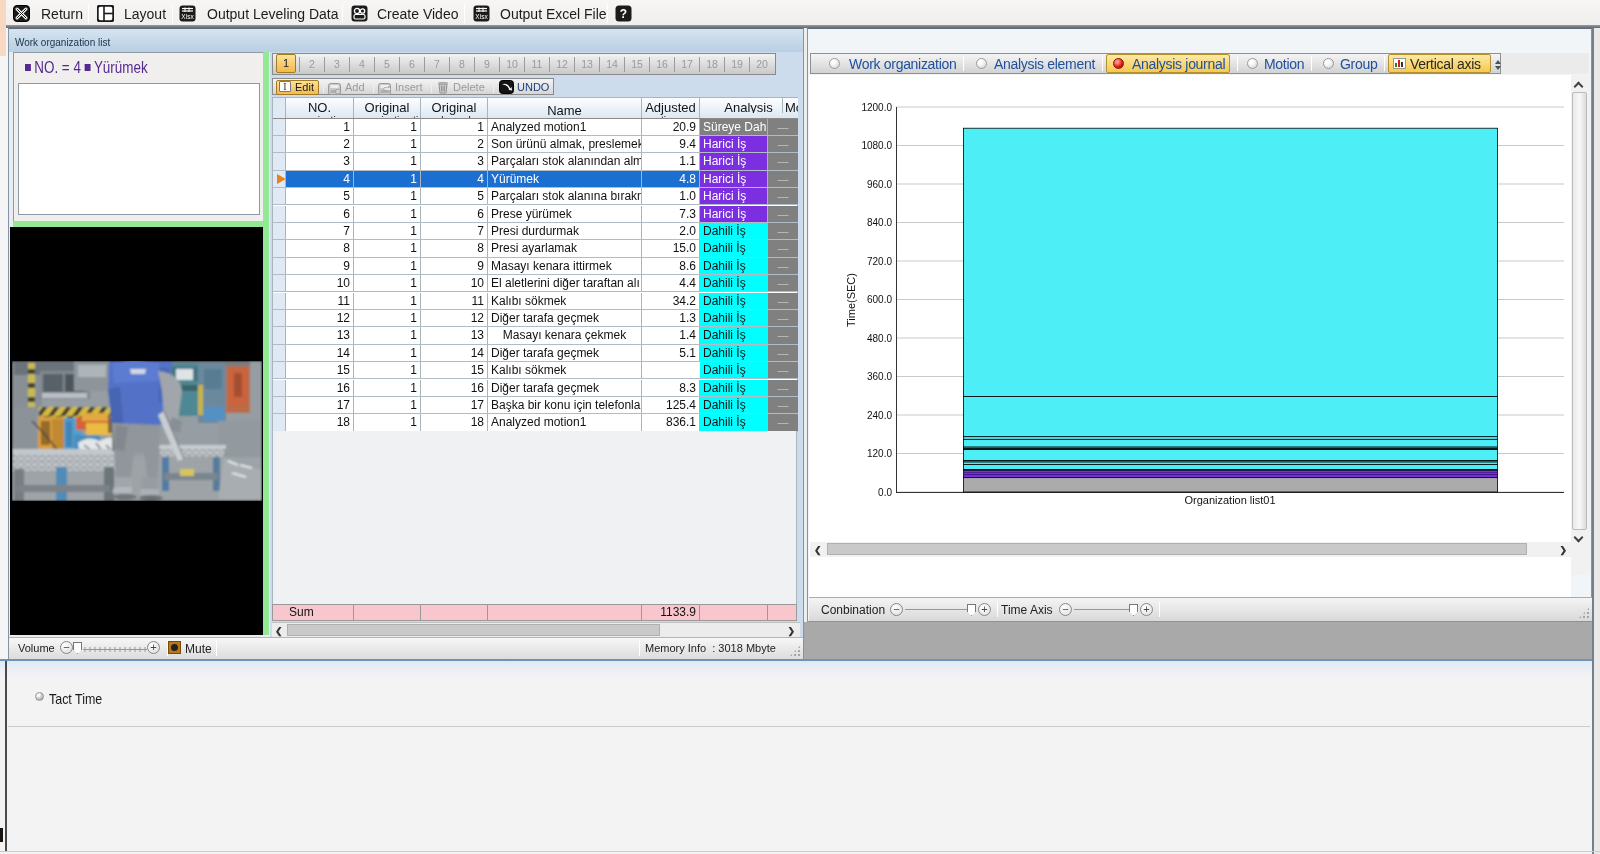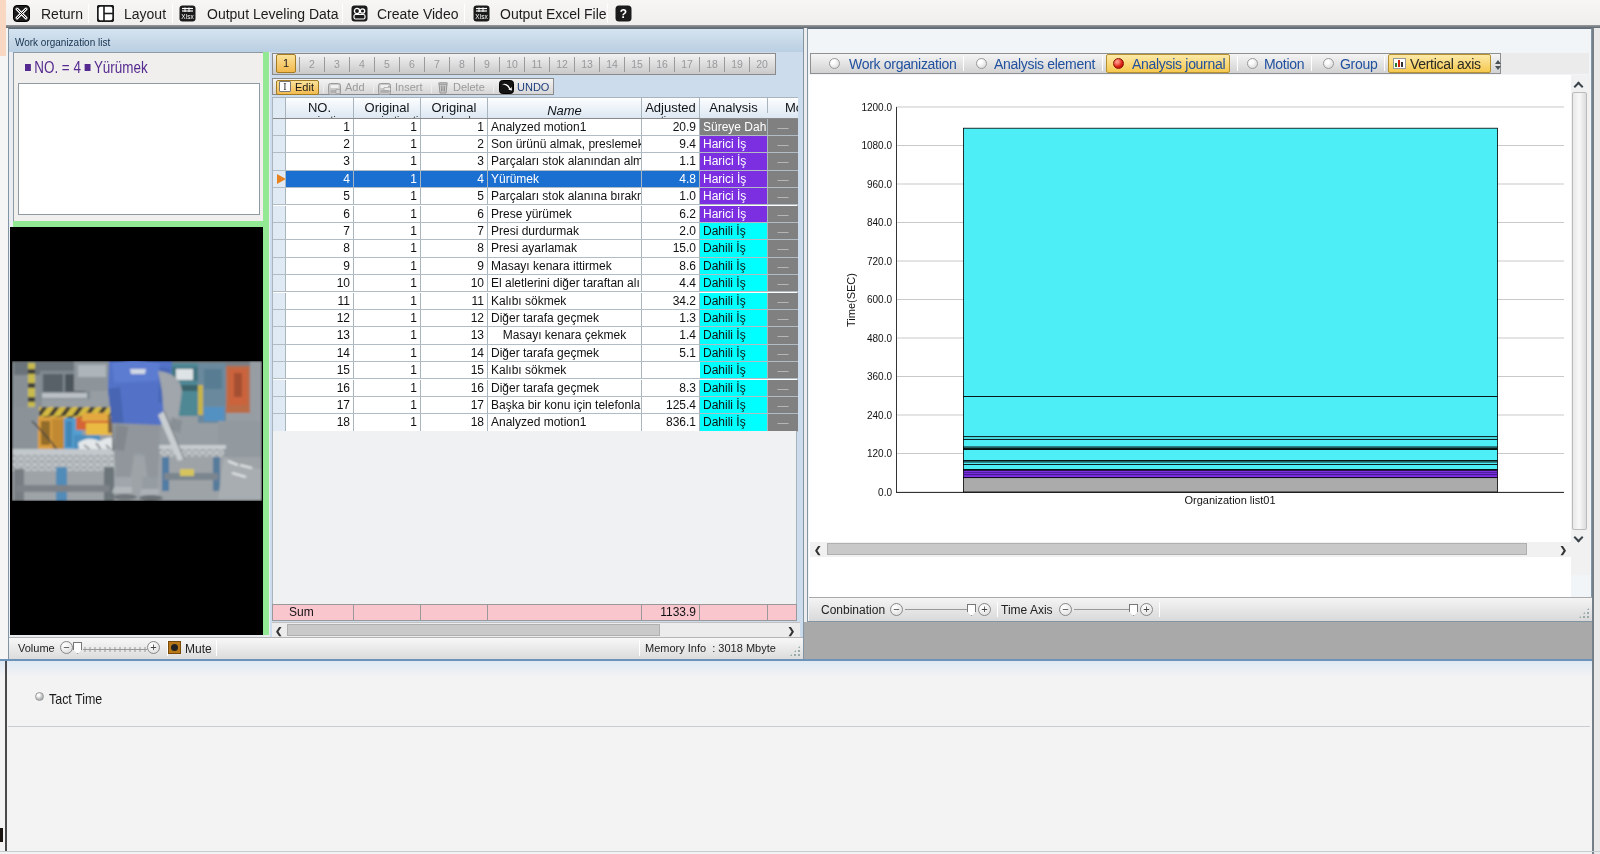--- a/index.html
+++ b/index.html
@@ -341,28 +341,28 @@
               <div style="font-size:10px;line-height:10px;margin-top:2px;">organization</div>
             </div>
             <div class="gc hc" style="left:81px;width:67px;height:20.5px;">
               <div style="line-height:13px;padding-top:3px;">Original</div>
               <div style="font-size:10px;line-height:10px;margin-top:2px;">organization ti</div>
             </div>
             <div class="gc hc" style="left:148px;width:67px;height:20.5px;">
               <div style="line-height:13px;padding-top:3px;">Original</div>
               <div style="font-size:10px;line-height:10px;margin-top:2px;">work number</div>
             </div>
-            <div class="gc hc name1" style="left:215px;width:154px;height:26px;font-style:italic;">
+            <div class="gc hc name1" style="left:215px;width:154px;height:26px;">
               <div style="line-height:13px;padding-top:6px;">Name</div>
             </div>
             <div class="gc hc" style="left:369px;width:58px;height:20.5px;">
               <div style="line-height:13px;padding-top:3px;">Adjusted</div>
               <div style="font-size:10px;line-height:10px;margin-top:2px;">time</div>
             </div>
-            <div class="gc hc" style="left:427px;width:68px;height:15px;">
+            <div class="gc hc" style="left:442px;width:68px;height:15px;">
               <div style="line-height:13px;padding-top:3px;">Analysis</div>
               <div style="font-size:10px;line-height:10px;margin-top:2px;">classify</div>
             </div>
             <div class="gc hc hm2" style="left:495px;width:30px;height:20.5px;">
               <div style="line-height:13px;padding-top:3px;">Mo</div>
             </div>
           </div>
           <div class="grow" style="top:20.5px;height:17.4px;border-bottom:1px solid #b2bcc4;">
             <div class="gc mark" style="left:0;width:13px;"></div>
             <div class="gc num" style="left:13px;width:68px;">1</div>
@@ -414,21 +414,21 @@
             <div class="gc num" style="left:369px;width:58px;">1.0</div>
             <div class="gc" style="left:427px;width:68px;background:#7b2fe0;color:#fff;">Harici İş</div>
             <div class="gc mc" style="left:495px;width:30px;">—</div>
           </div>
           <div class="grow" style="top:107.5px;height:17.4px;border-bottom:1px solid #b2bcc4;">
             <div class="gc mark" style="left:0;width:13px;"></div>
             <div class="gc num" style="left:13px;width:68px;">6</div>
             <div class="gc num" style="left:81px;width:67px;">1</div>
             <div class="gc num" style="left:148px;width:67px;">6</div>
             <div class="gc" style="left:215px;width:154px;">Prese yürümek</div>
-            <div class="gc num" style="left:369px;width:58px;">6.2</div>
+            <div class="gc num" style="left:369px;width:58px;">7.3</div>
             <div class="gc" style="left:427px;width:68px;background:#7b2fe0;color:#fff;">Harici İş</div>
             <div class="gc mc" style="left:495px;width:30px;">—</div>
           </div>
           <div class="grow" style="top:124.9px;height:17.4px;border-bottom:1px solid #b2bcc4;">
             <div class="gc mark" style="left:0;width:13px;"></div>
             <div class="gc num" style="left:13px;width:68px;">7</div>
             <div class="gc num" style="left:81px;width:67px;">1</div>
             <div class="gc num" style="left:148px;width:67px;">7</div>
             <div class="gc" style="left:215px;width:154px;">Presi durdurmak</div>
             <div class="gc num" style="left:369px;width:58px;">2.0</div>

